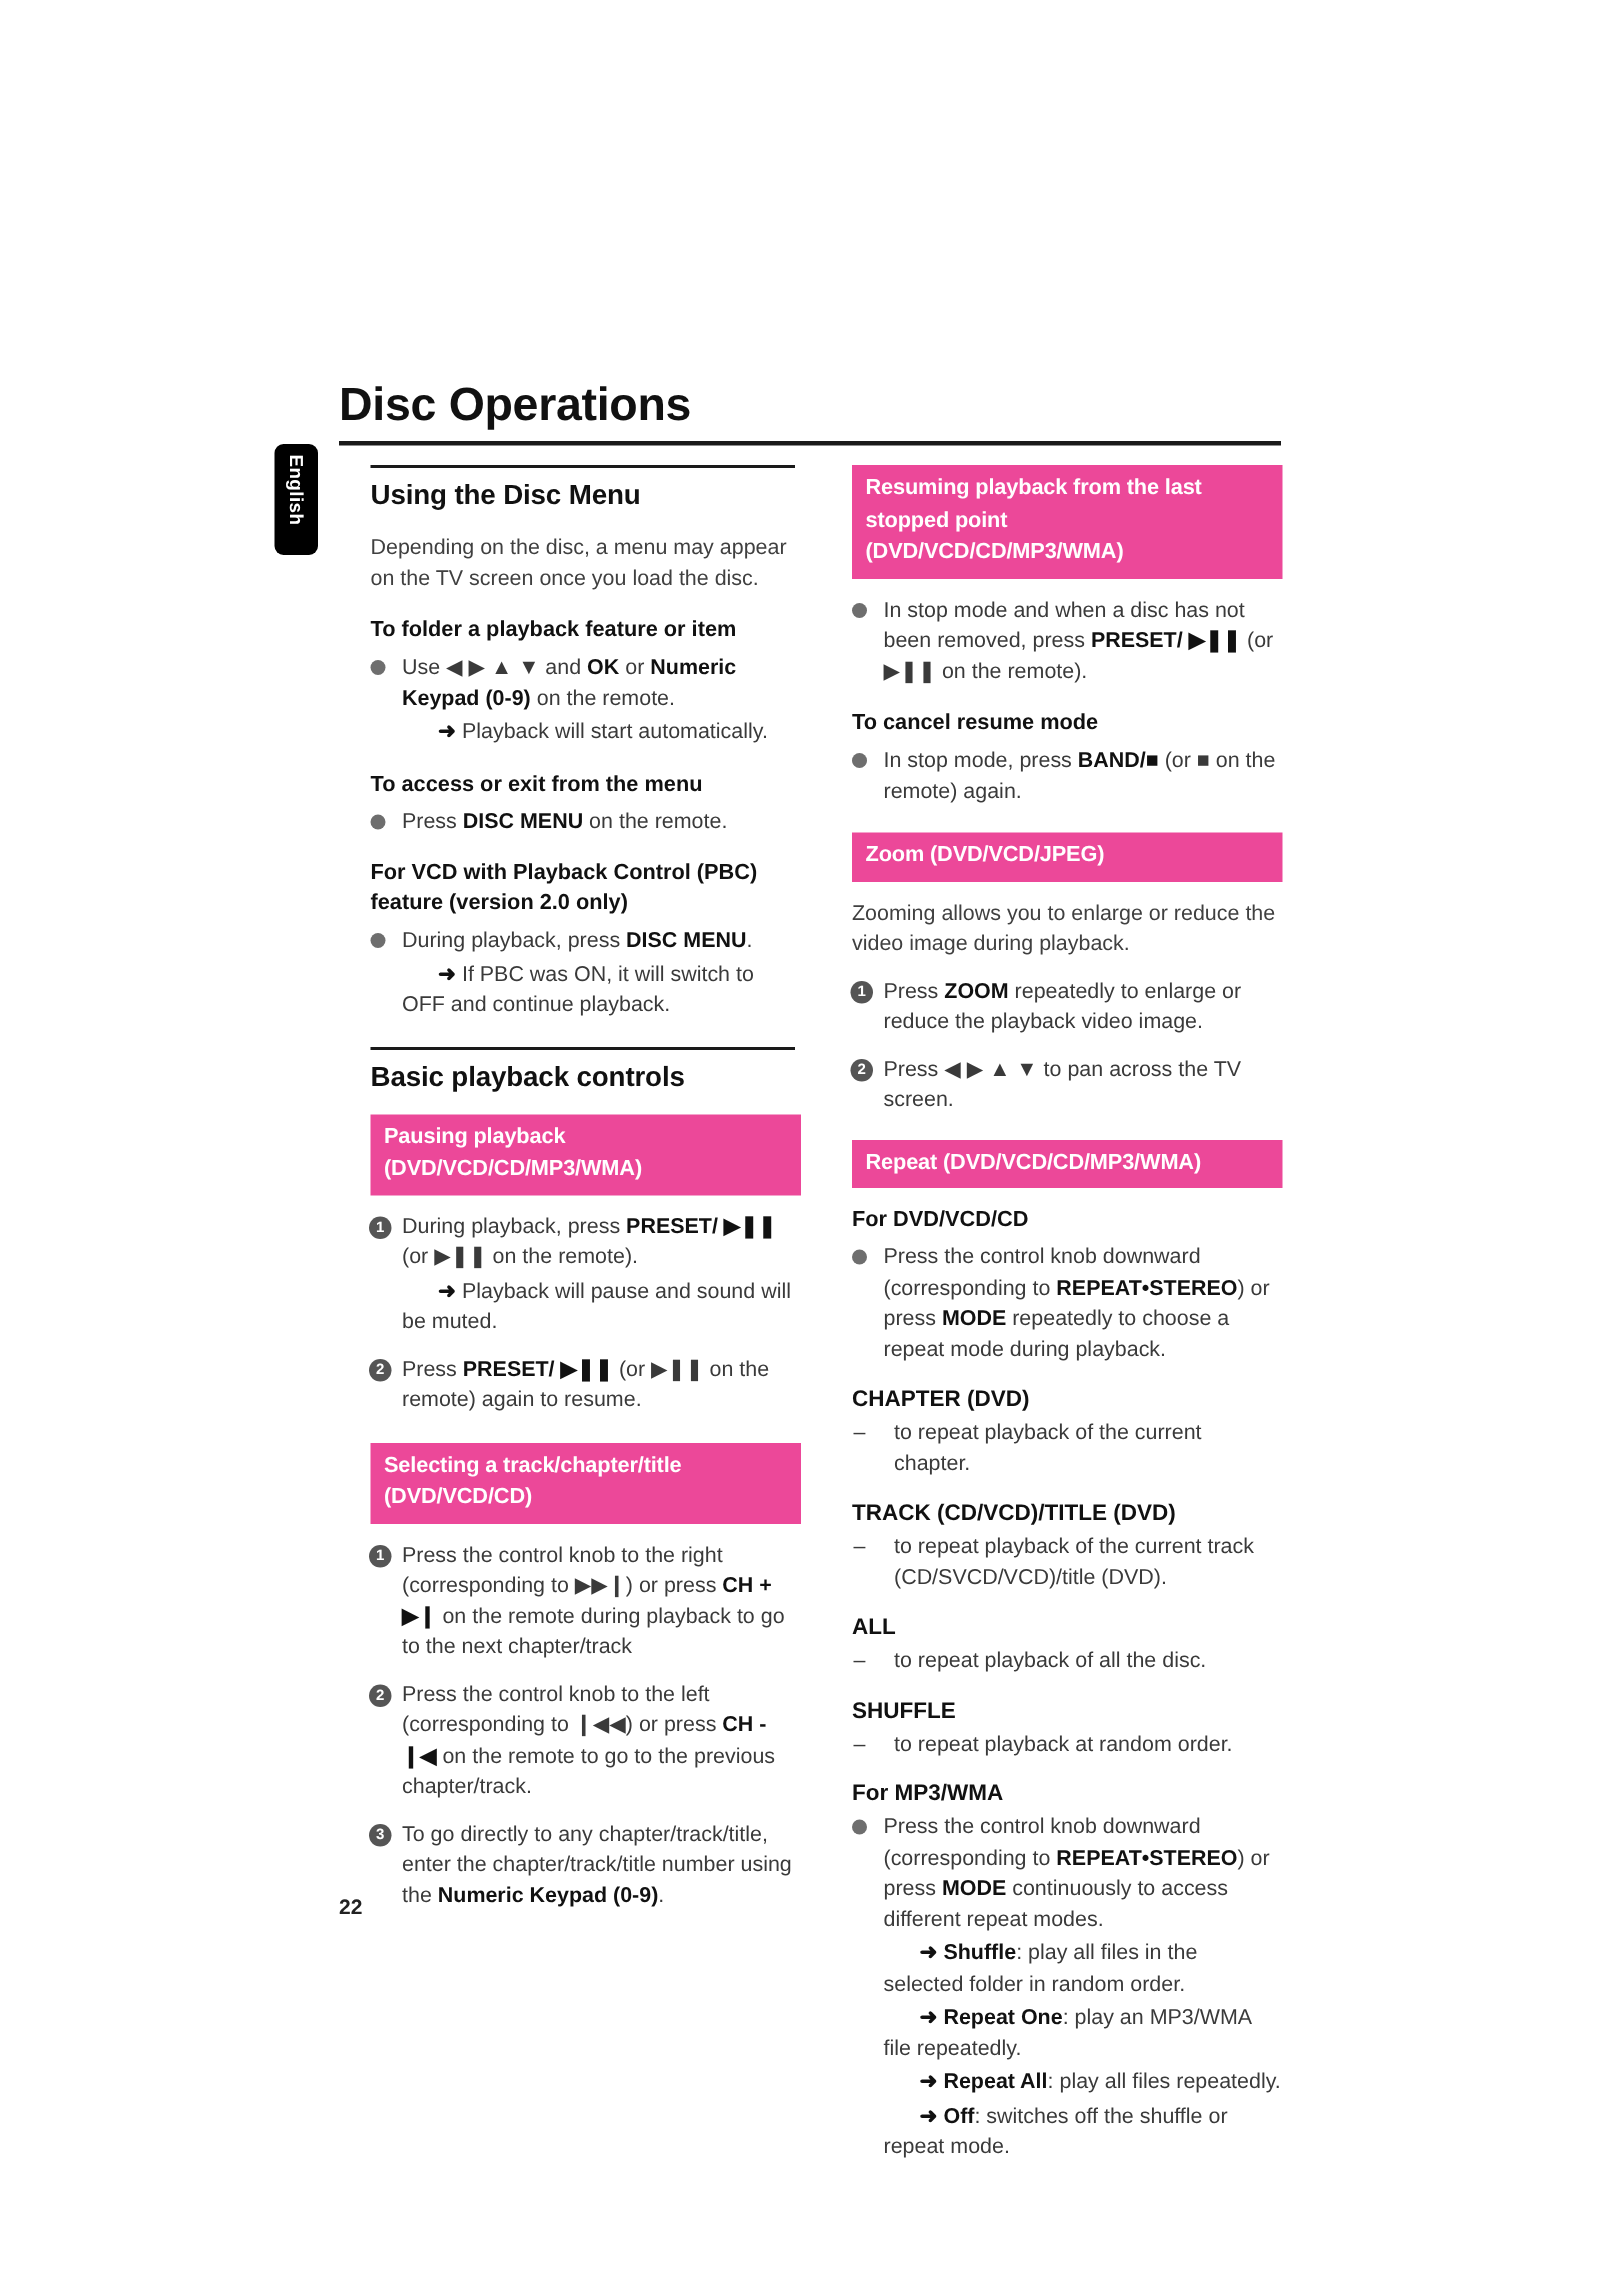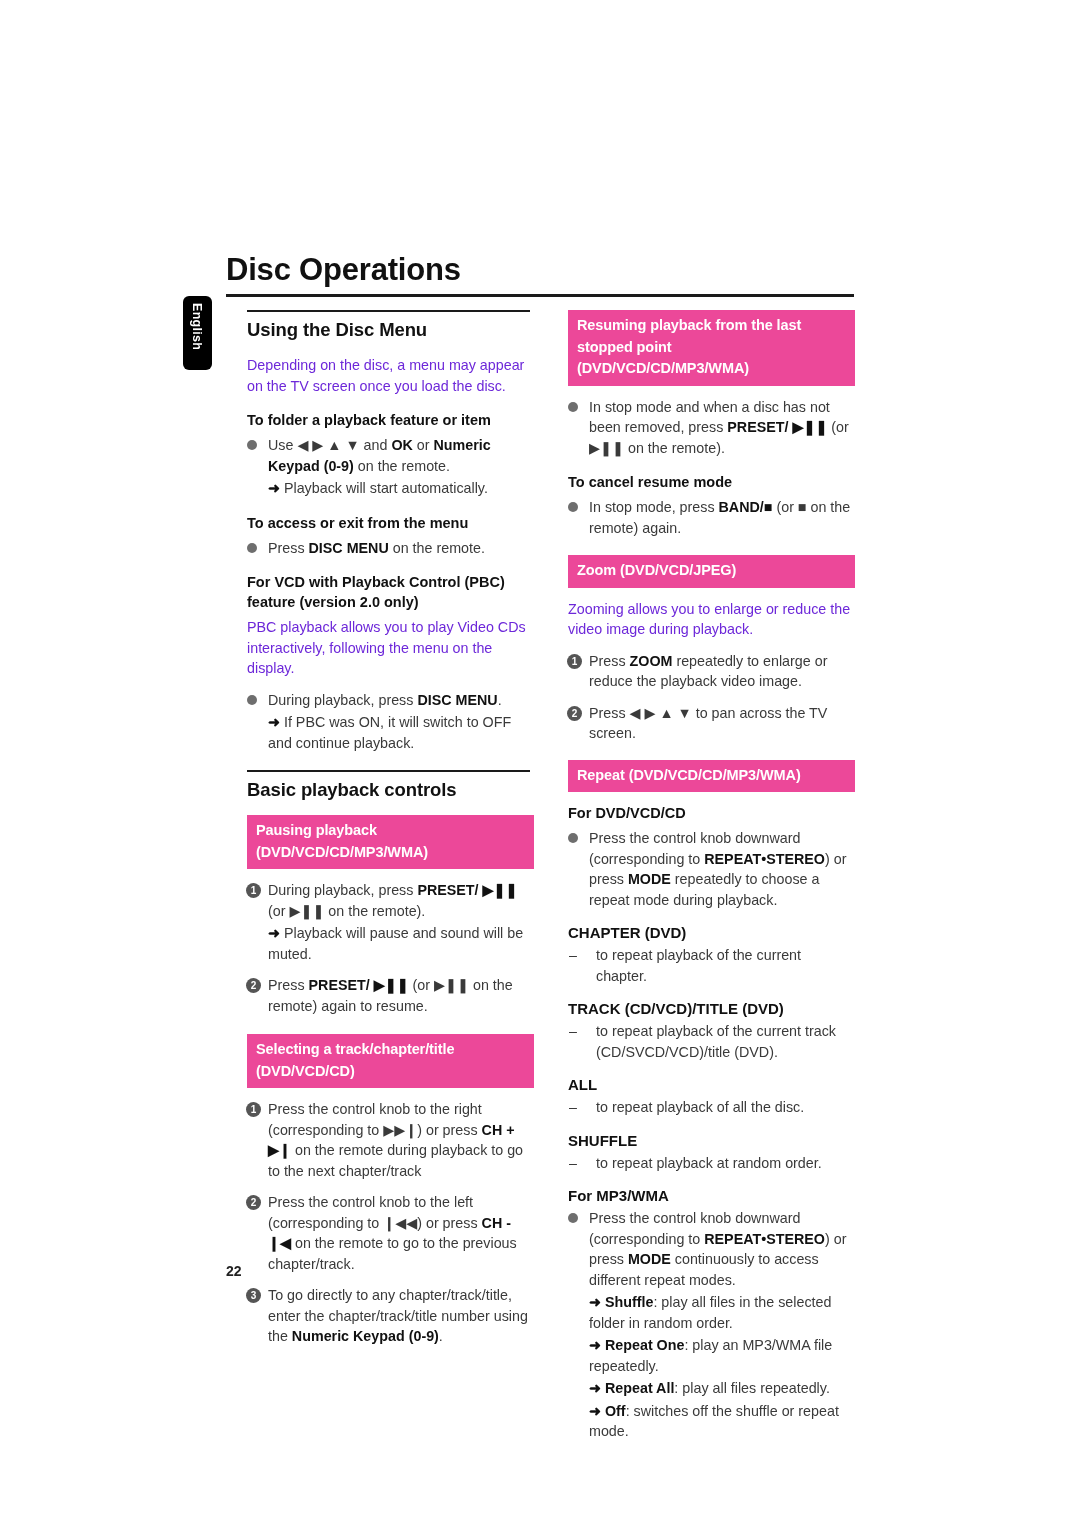--- a/index.html
+++ b/index.html
@@ -114,21 +114,21 @@
   .subhead.caps {
     font-size: 15px;
     margin: 13px 0 2px 0;
   }
 
   
   p.body {
     font-size: 14.3px;
     line-height: 20.5px;
     margin: 0 0 11px 0;
-    color: #6d28d9;
+    color: #404040;
   }
 
   
   .item {
     position: relative;
     padding-left: 21px;
     font-size: 14.3px;
     line-height: 20.5px;
     margin: 0 0 11px 0;
     color: #3a3a3a;
@@ -162,20 +162,21 @@
     left: 1px;
     top: 0;
     color: #3a3a3a;
     font-size: 14.3px;
   }
 
   .arrowline {
     font-size: 14.3px;
     line-height: 20.5px;
     color: #3a3a3a;
+    margin-left: 24px;
   }
 
   b, strong { color: #111; font-weight: bold; }
 
   .pagenum {
     position: absolute;
     left: 226px;
     top: 1263px;
     font-size: 14px;
     font-weight: bold;
@@ -210,21 +211,20 @@
       <span class="arrowline"><b>➜</b> Playback will start automatically.</span>
     </div>
 
     <div class="subhead">To access or exit from the menu</div>
     <div class="item">
       <span class="dot"></span>
       <span>Press <b>DISC MENU</b> on the remote.</span>
     </div>
 
     <div class="subhead">For VCD with Playback Control (PBC) feature (version 2.0 only)</div>
-    <p class="body">PBC playback allows you to play Video CDs interactively, following the menu on the display.</p>
     <div class="item nogap">
       <span class="dot"></span>
       <span>During playback, press <b>DISC MENU</b>.</span>
     </div>
     <div class="item nogap">
       <span class="arrowline"><b>➜</b> If PBC was ON, it will switch to OFF and continue playback.</span>
     </div>
 
     <div style="height:15px"></div>
     <div class="sec-rule"></div>

